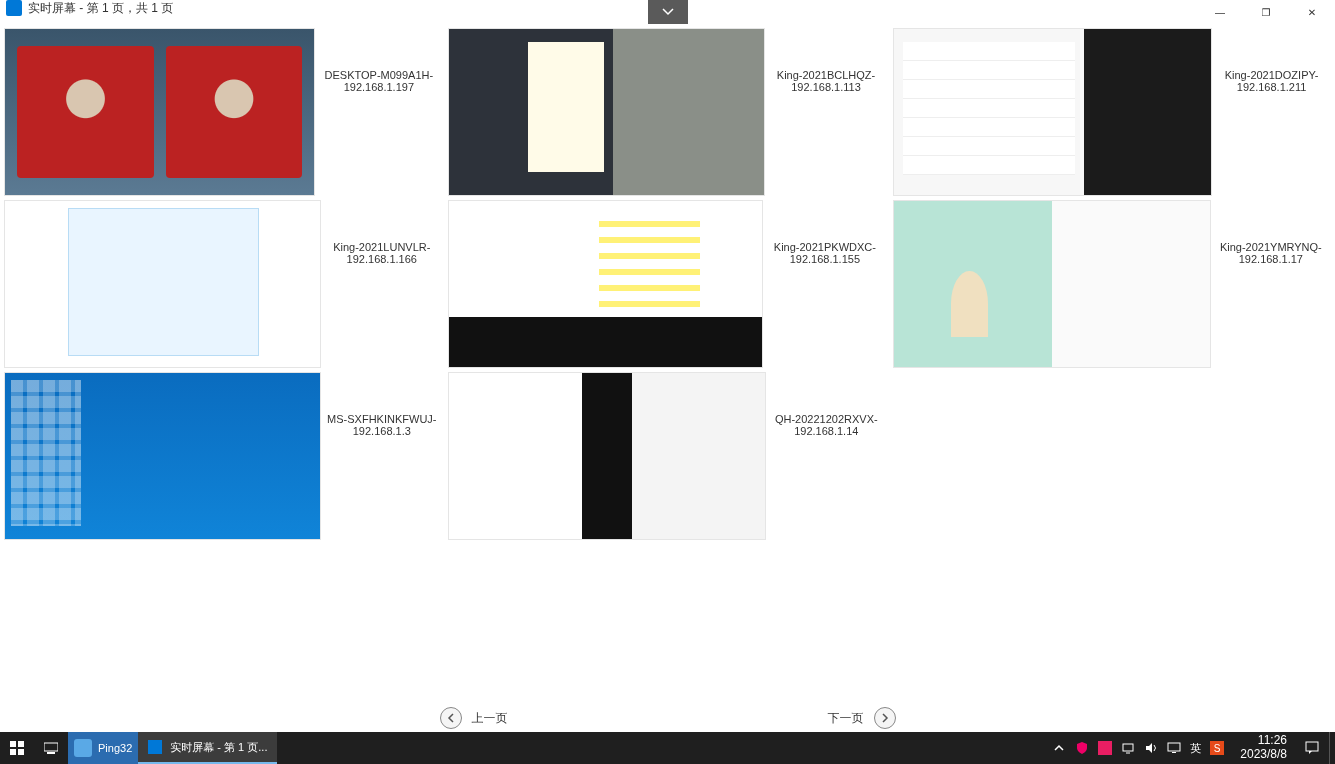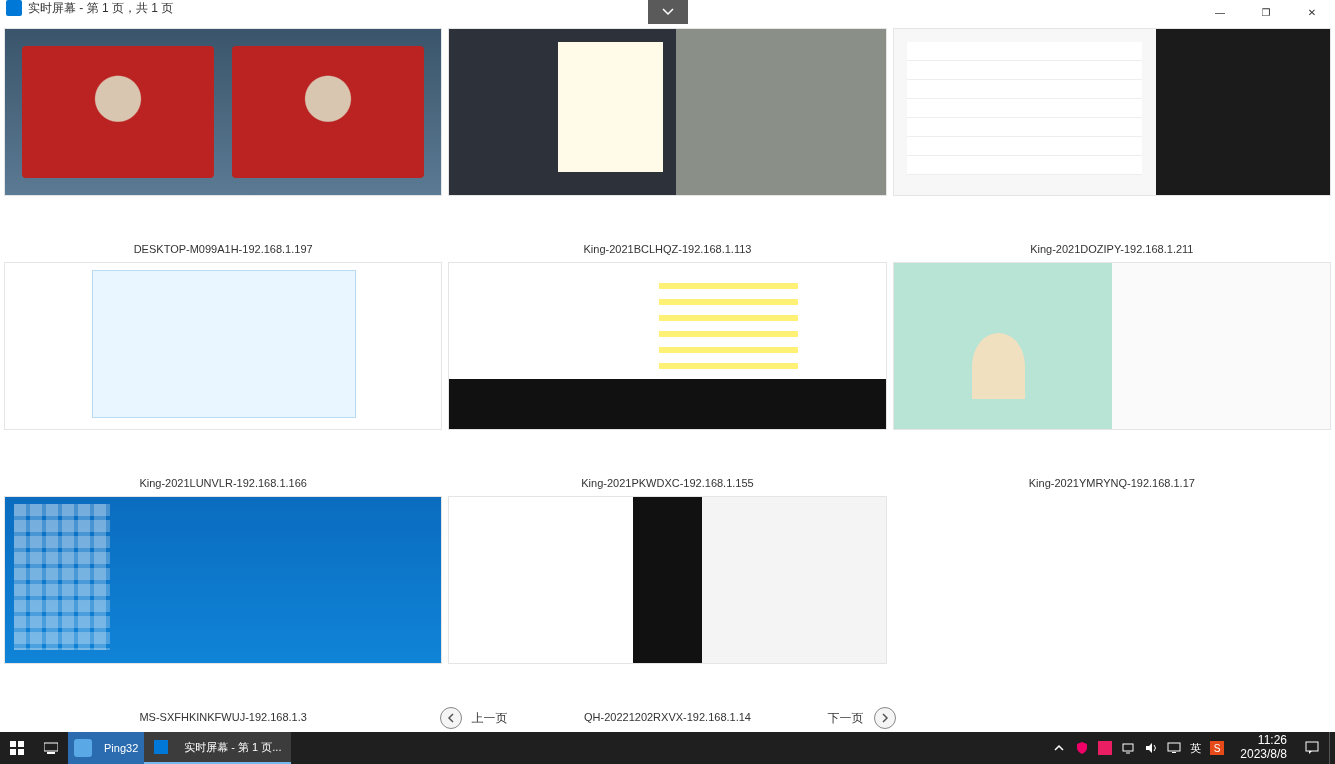--- a/index.html
+++ b/index.html
@@ -6,21 +6,21 @@
   body { font-family: "Microsoft YaHei", "Segoe UI", Arial, sans-serif; font-size: 12px; background: #fff; width: 1335px; height: 764px; overflow: hidden; position: relative; }
 
   .titlebar { height: 24px; display: flex; align-items: flex-start; padding: 0 6px; background: #fff; position: relative; }
   .titlebar .app-icon { width: 16px; height: 16px; background: #0078d7; display: inline-block; margin-right: 6px; border-radius: 2px; }
   .titlebar .title { color: #333; font-size: 12px; }
   .titlebar .dropdown-tab { position: absolute; left: 50%; transform: translateX(-50%); top: 0; width: 40px; height: 24px; background: #5a5a5a; display: flex; align-items: center; justify-content: center; }
   .titlebar .win-controls { position: absolute; right: 0; top: 0; display: flex; }
   .titlebar .win-controls div { width: 46px; height: 24px; display: flex; align-items: center; justify-content: center; font-family: "Segoe MDL2 Assets", sans-serif; font-size: 10px; color: #333; }
 
   .grid { padding: 4px; display: grid; grid-template-columns: repeat(3, 1fr); gap: 4px 6px; }
-  .cell { display: flex; flex-direction: column; }
+  .cell { display: flex; }
   .thumb { width: 100%; height: 168px; background: #f2f2f2; border: 1px solid #e5e5e5; position: relative; overflow: hidden; }
   .caption-row { height: 18px; display: flex; align-items: center; justify-content: center; margin-top: 44px; }
   .caption { font-size: 11px; color: #333; text-align: center; }
 
   
   .thumb.t1 { background: linear-gradient(#3a556b,#5b7a93); }
   .thumb.t1::before,.thumb.t1::after{content:"";position:absolute;top:10%;width:44%;height:80%;background:radial-gradient(circle at 50% 40%, #d9c6b0 18%, transparent 19%), linear-gradient(#b22,#b22);border-radius:4px;}
   .thumb.t1::before{left:4%;}
   .thumb.t1::after{right:4%;}
   .thumb.t2 { background: linear-gradient(90deg,#fdfdfd 48%, #eef3fb 48%); }
@@ -40,23 +40,23 @@
   .thumb.t9 { background: linear-gradient(90deg,#fff 42%, #111 42% 58%, #f4f4f4 58%); }
 
   .pager { position: absolute; left: 0; right: 0; bottom: 34px; height: 24px; display: flex; align-items: center; justify-content: center; gap: 320px; }
   .pager .btn { display: flex; align-items: center; gap: 10px; font-size: 12px; color: #333; }
   .pager .circ { width: 22px; height: 22px; border: 1px solid #888; border-radius: 50%; display: flex; align-items: center; justify-content: center; background:#f5f5f5;}
   .pager .circ svg { width: 10px; height: 10px; }
 
   .taskbar { position: absolute; left: 0; right: 0; bottom: 0; height: 32px; background: #1f1f1f; display: flex; align-items: center; color: #fff; font-size: 11px; }
   .taskbar .tbtn { height: 32px; display: flex; align-items: center; justify-content: center; padding: 0 10px; }
   .taskbar .tbtn .sq { width: 14px; height: 14px; display: inline-block; }
-  .taskbar .pinned { display:flex; align-items:center; height:32px; padding:0 6px; gap:12px; background:#2b6cb0;}
+  .taskbar .pinned { display:flex; align-items:center; height:32px; padding:0 6px; gap:6px; background:#2b6cb0;}
   .taskbar .pinned .pico{width:18px;height:18px;background:#5aa9e6;border-radius:3px;}
-  .taskbar .running { display:flex; align-items:center; height:32px; padding:0 10px; gap:16px; background:#3c3c3c; border-bottom:2px solid #76b9ed;}
+  .taskbar .running { display:flex; align-items:center; height:32px; padding:0 10px; gap:8px; background:#3c3c3c; border-bottom:2px solid #76b9ed;}
   .taskbar .running .rico{width:14px;height:14px;background:#0078d7;}
   .taskbar .spacer { flex: 1; }
   .taskbar .tray { display: flex; align-items: center; gap: 9px; padding: 0 8px; }
   .taskbar .tray .ti { width: 14px; height: 14px; display:inline-block; }
   .taskbar .clock { text-align: right; line-height: 1.15; padding: 0 8px; font-size: 12px; }
   .taskbar .showdesk { width: 6px; height: 32px; border-left: 1px solid #555; }
 
   svg { display: block; }
 </style>
 </head>

